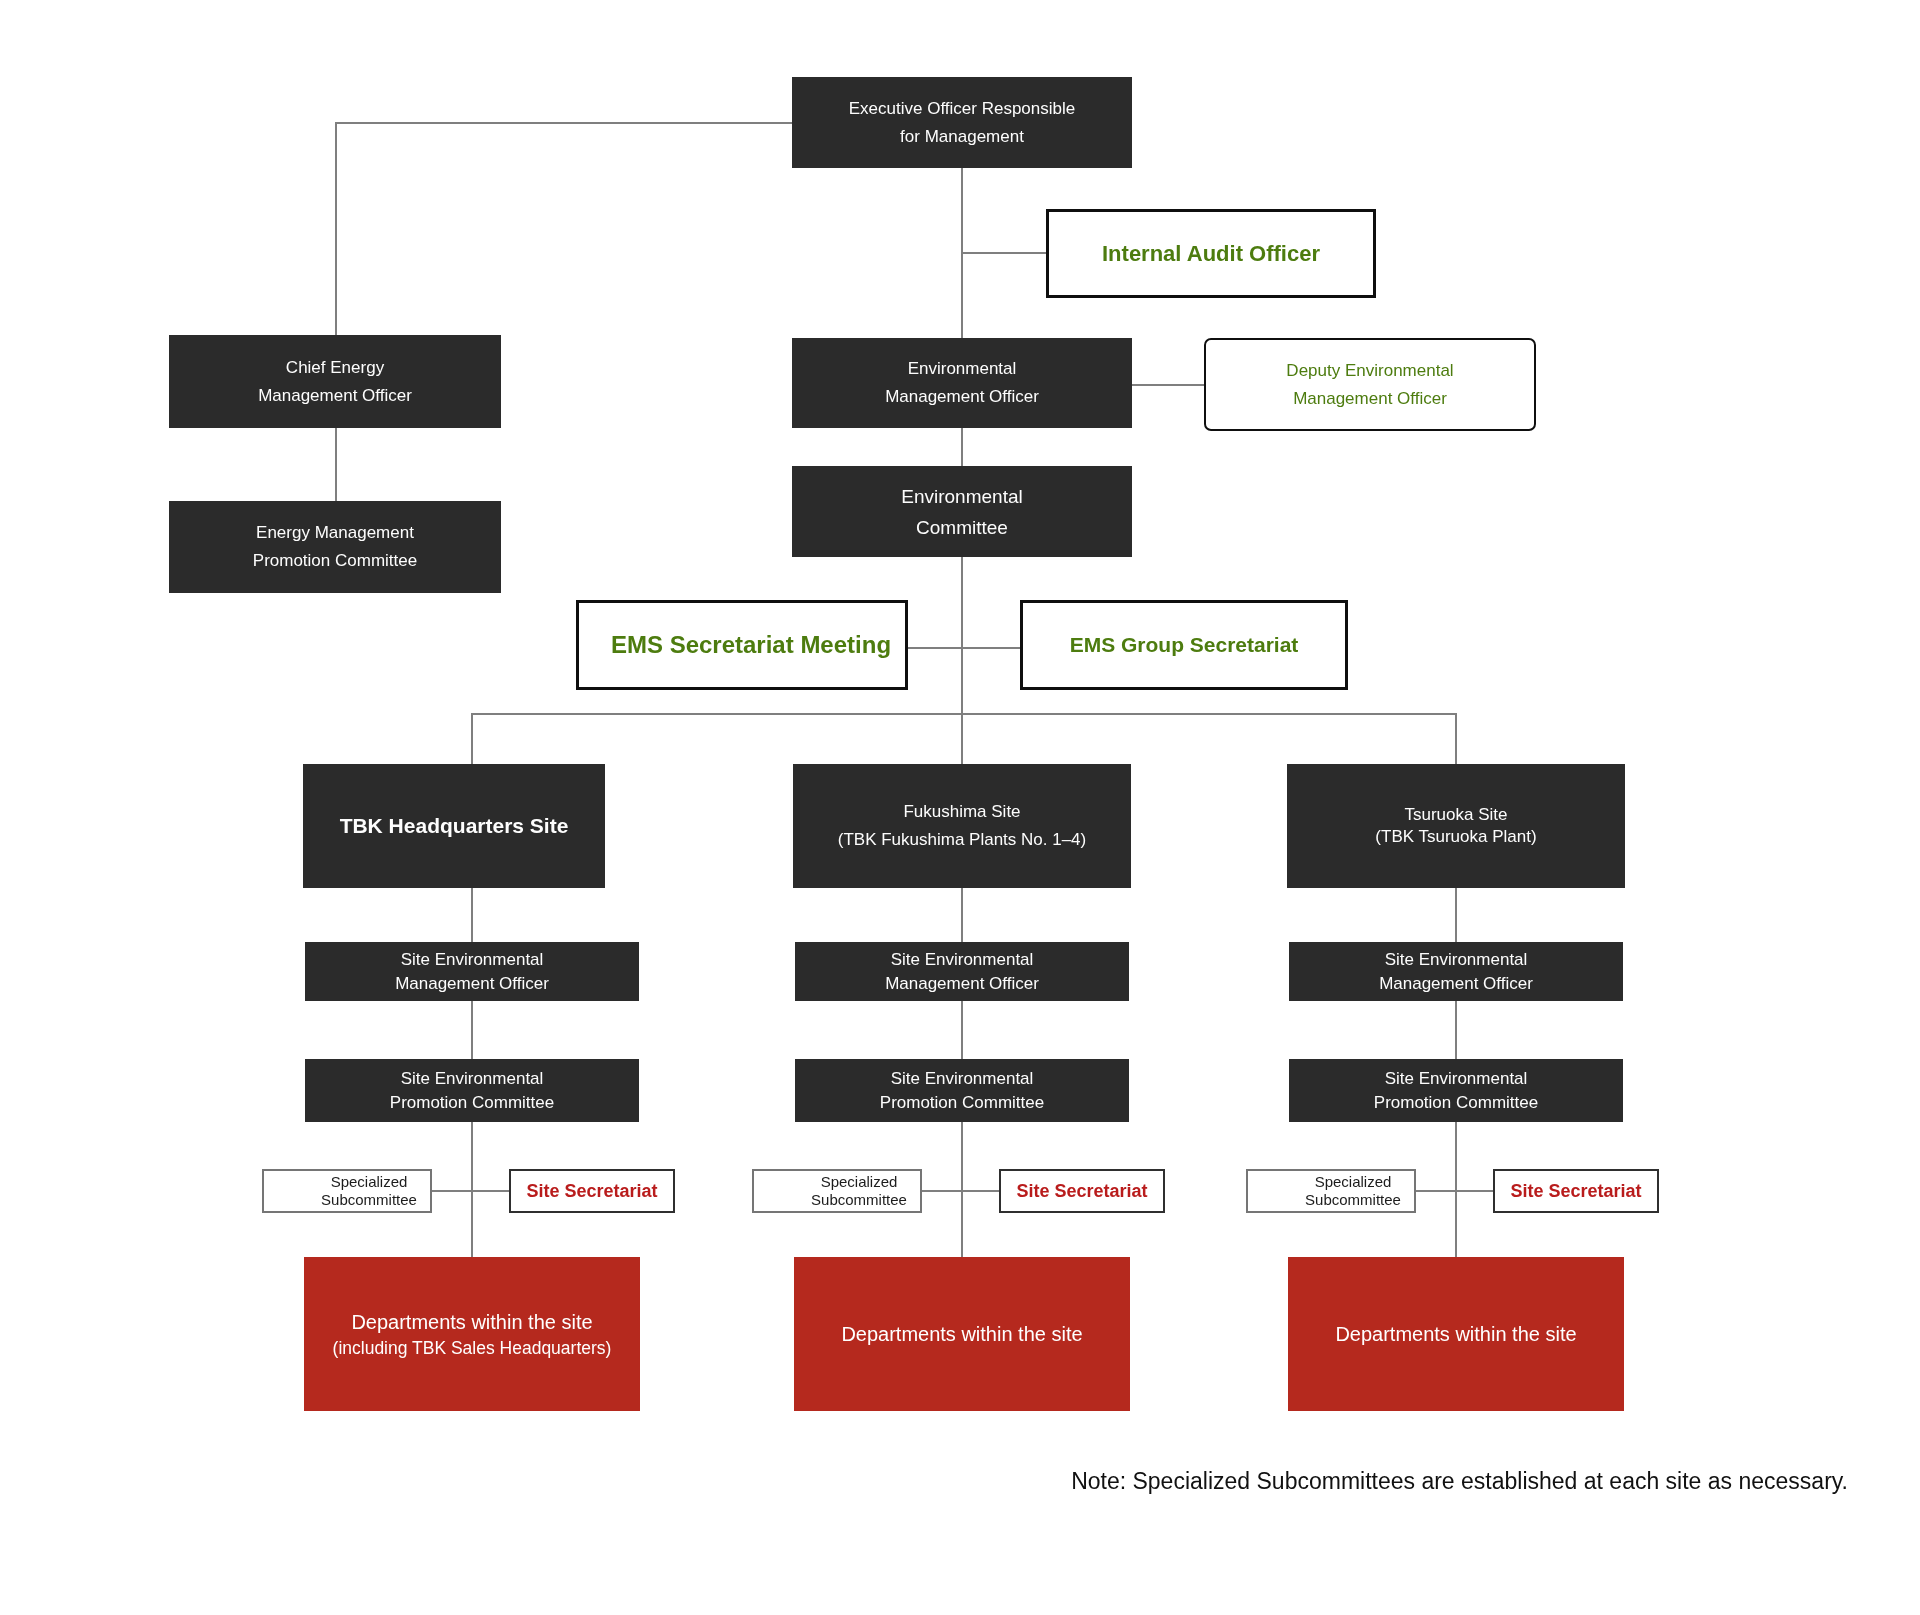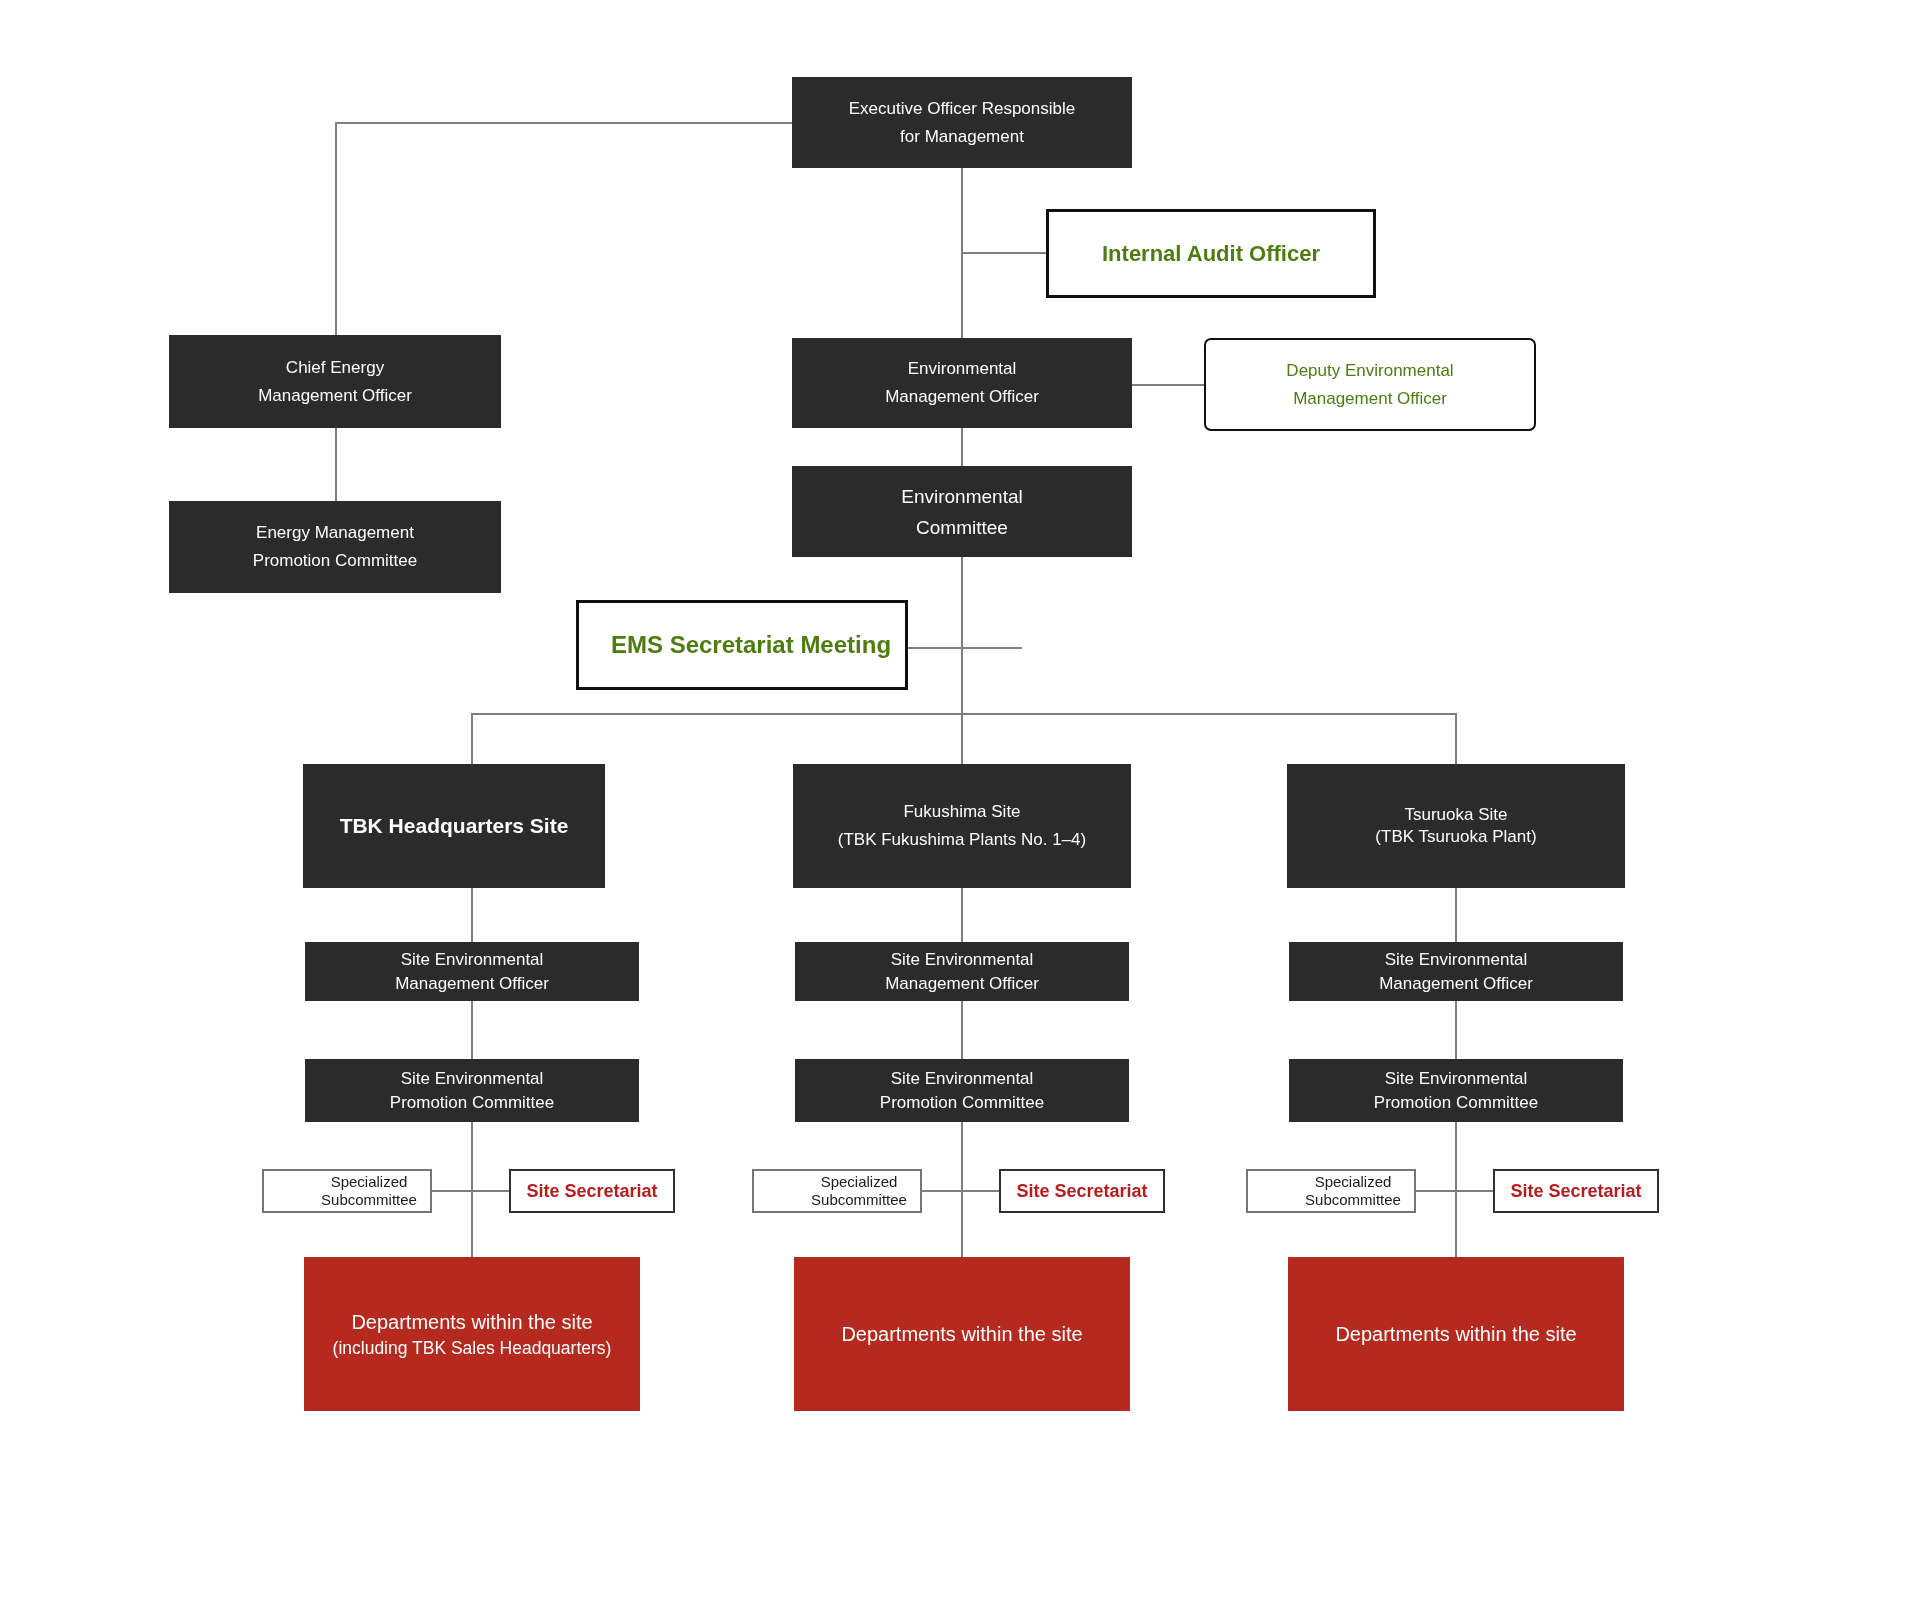--- a/index.html
+++ b/index.html
@@ -117,20 +117,23 @@
 
   <div class="node dark env-committee" style="left:792px;top:466px;width:340px;height:91px;">
     <span class="ln">Environmental</span>
     <span class="ln">Committee</span>
   </div>
 
   <div class="node white bd-heavy ems-meeting" style="left:576px;top:600px;width:332px;height:90px;">
     <span>EMS Secretariat Meeting</span>
   </div>
 
+  <div class="node white bd-heavy ems-group" style="left:1020px;top:600px;width:328px;height:90px;">
+    <span>EMS Group Secretariat</span>
+  </div>
 
   <div class="node dark" style="left:303px;top:764px;width:302px;height:124px;">
     <span class="site-title-big">TBK Headquarters Site</span>
   </div>
 
   <div class="node dark site-row" style="left:305px;top:942px;width:334px;height:59px;">
     <span class="ln">Site Environmental</span>
     <span class="ln">Management Officer</span>
   </div>
 
@@ -202,14 +205,15 @@
   </div>
 
   <div class="node white secretariat" style="left:1493px;top:1169px;width:166px;height:44px;">
     <span>Site Secretariat</span>
   </div>
 
   <div class="node red" style="left:1288px;top:1257px;width:336px;height:154px;">
     <span class="ln1">Departments within the site</span>
   </div>
 
+  <div class="note">Note: Specialized Subcommittees are established at each site as necessary.</div>
 
 </div>
 
 </body></html>

